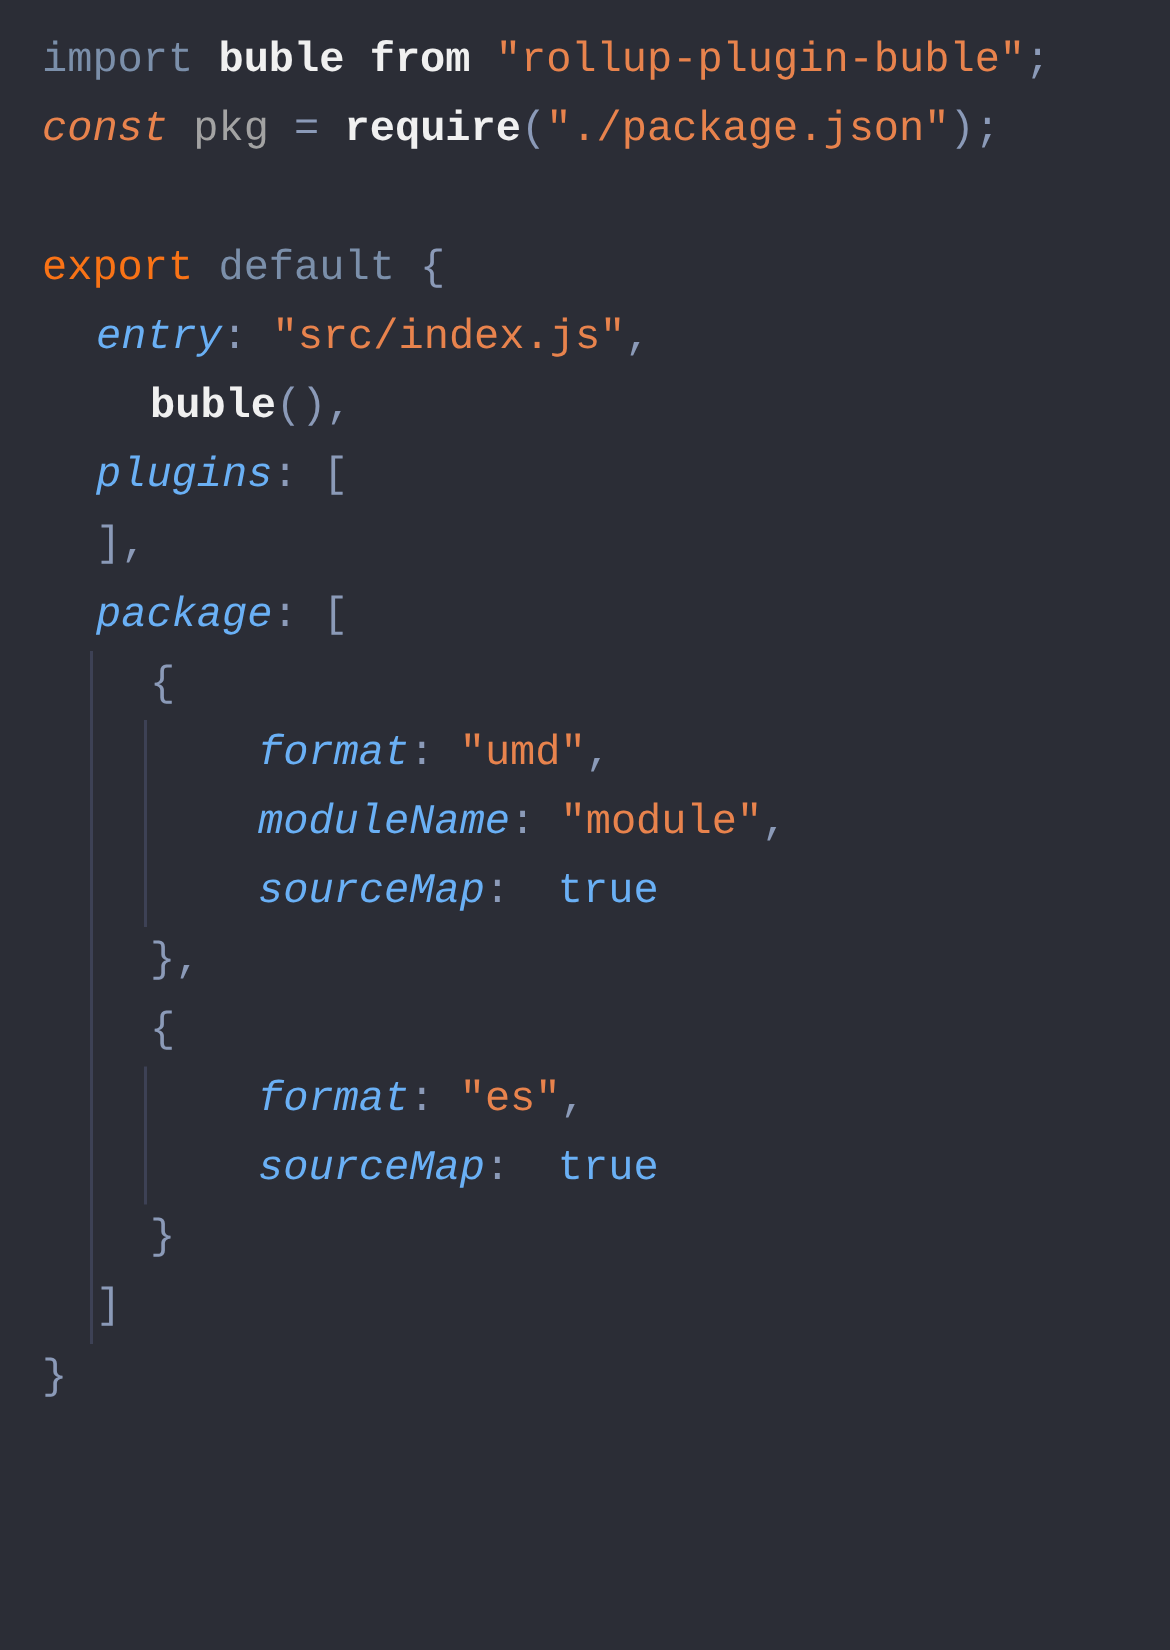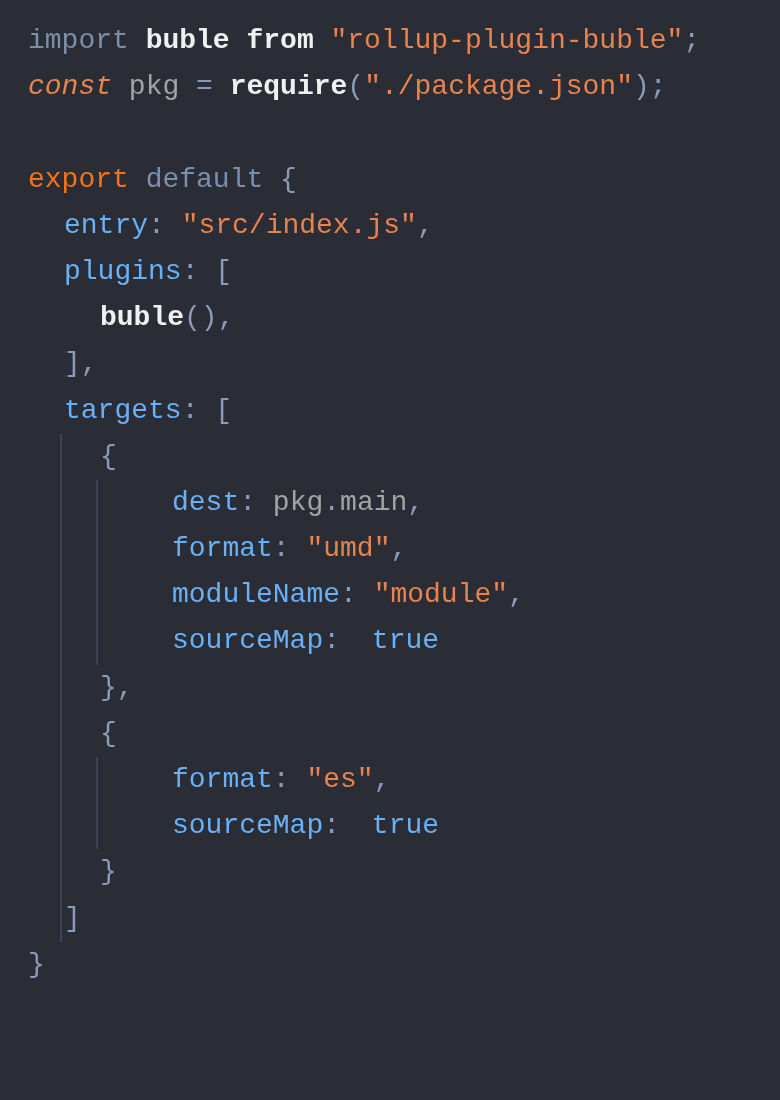--- a/index.html
+++ b/index.html
@@ -24,21 +24,21 @@
     }
 
     .kw-import { color: #7b8faa; }
     .kw-const  { color: #e8834d; font-style: italic; }
     .kw-export { color: #f97316; }
     .kw-default { color: #7b8faa; }
     .kw-true   { color: #6ab0f5; margin-left: 15px; }
 
     .fn-name   { color: #f0f0f0; font-weight: bold; }
     .str       { color: #e8834d; }
-    .prop      { color: #6ab0f5; }
+    .prop      { color: #6ab0f5; font-style: italic; }
     .punct     { color: #8b9ab8; }
     .var-name  { color: #a3a3a3; }
     .kw-from   { color: #f0f0f0; font-weight: bold; }
     .kw-require { color: #f0f0f0; font-weight: bold; }
 
     .line {
       display: block;
       white-space: pre;
     }
 
@@ -76,37 +76,36 @@
   <span class="line"><span class="kw-import">import</span><span class="punct"> </span><span class="fn-name">buble</span><span class="punct"> </span><span class="kw-from">from</span><span class="punct"> </span><span class="str">"rollup-plugin-buble"</span><span class="punct">;</span></span>
 
   <span class="line"><span class="kw-const">const</span><span class="punct"> </span><span class="var-name">pkg</span><span class="punct"> </span><span class="punct">=</span><span class="punct"> </span><span class="kw-require">require</span><span class="punct">(</span><span class="str">"./package.json"</span><span class="punct">)</span><span class="punct">;</span></span>
 
   <span class="line"> </span>
 
   <span class="line"><span class="kw-export">export</span><span class="punct"> </span><span class="kw-default">default</span><span class="punct"> </span><span class="punct">{</span></span>
 
   <span class="line indent1"><span class="prop">entry</span><span class="punct">:</span><span class="punct"> </span><span class="str">"src/index.js"</span><span class="punct">,</span></span>
 
+  <span class="line indent2"><span class="fn-name">buble</span><span class="punct">()</span><span class="punct">,</span></span>
+
   <span class="line indent1"><span class="prop">plugins</span><span class="punct">:</span><span class="punct"> </span><span class="punct">[</span></span>
-
-  <span class="line indent2"><span class="fn-name">buble</span><span class="punct">()</span><span class="punct">,</span></span>
 
   <span class="line indent1"><span class="punct">],</span></span>
 
-  <span class="line indent1"><span class="prop">targets</span><span class="punct">:</span><span class="punct"> </span><span class="punct">[</span></span>
+  <span class="line indent1"><span class="prop">package</span><span class="punct">:</span><span class="punct"> </span><span class="punct">[</span></span>
 
   <div class="bl-wrap">
     <div class="vline"></div>
 
     <span class="line indent2"><span class="punct">{</span></span>
 
     <div class="bl-wrap">
       <div class="vline2"></div>
 
-      <span class="line indent4"><span class="prop">dest</span><span class="punct">:</span><span class="punct"> </span><span class="var-name">pkg</span><span class="punct">.</span><span class="var-name">main</span><span class="punct">,</span></span>
 
       <span class="line indent4"><span class="prop">format</span><span class="punct">:</span><span class="punct"> </span><span class="str">"umd"</span><span class="punct">,</span></span>
 
       <span class="line indent4"><span class="prop">moduleName</span><span class="punct">:</span><span class="punct"> </span><span class="str">"module"</span><span class="punct">,</span></span>
 
       <span class="line indent4"><span class="prop">sourceMap</span><span class="punct">:</span><span class="punct"> </span><span class="kw-true">true</span></span>
     </div>
 
     <span class="line indent2"><span class="punct">},</span></span>
 

